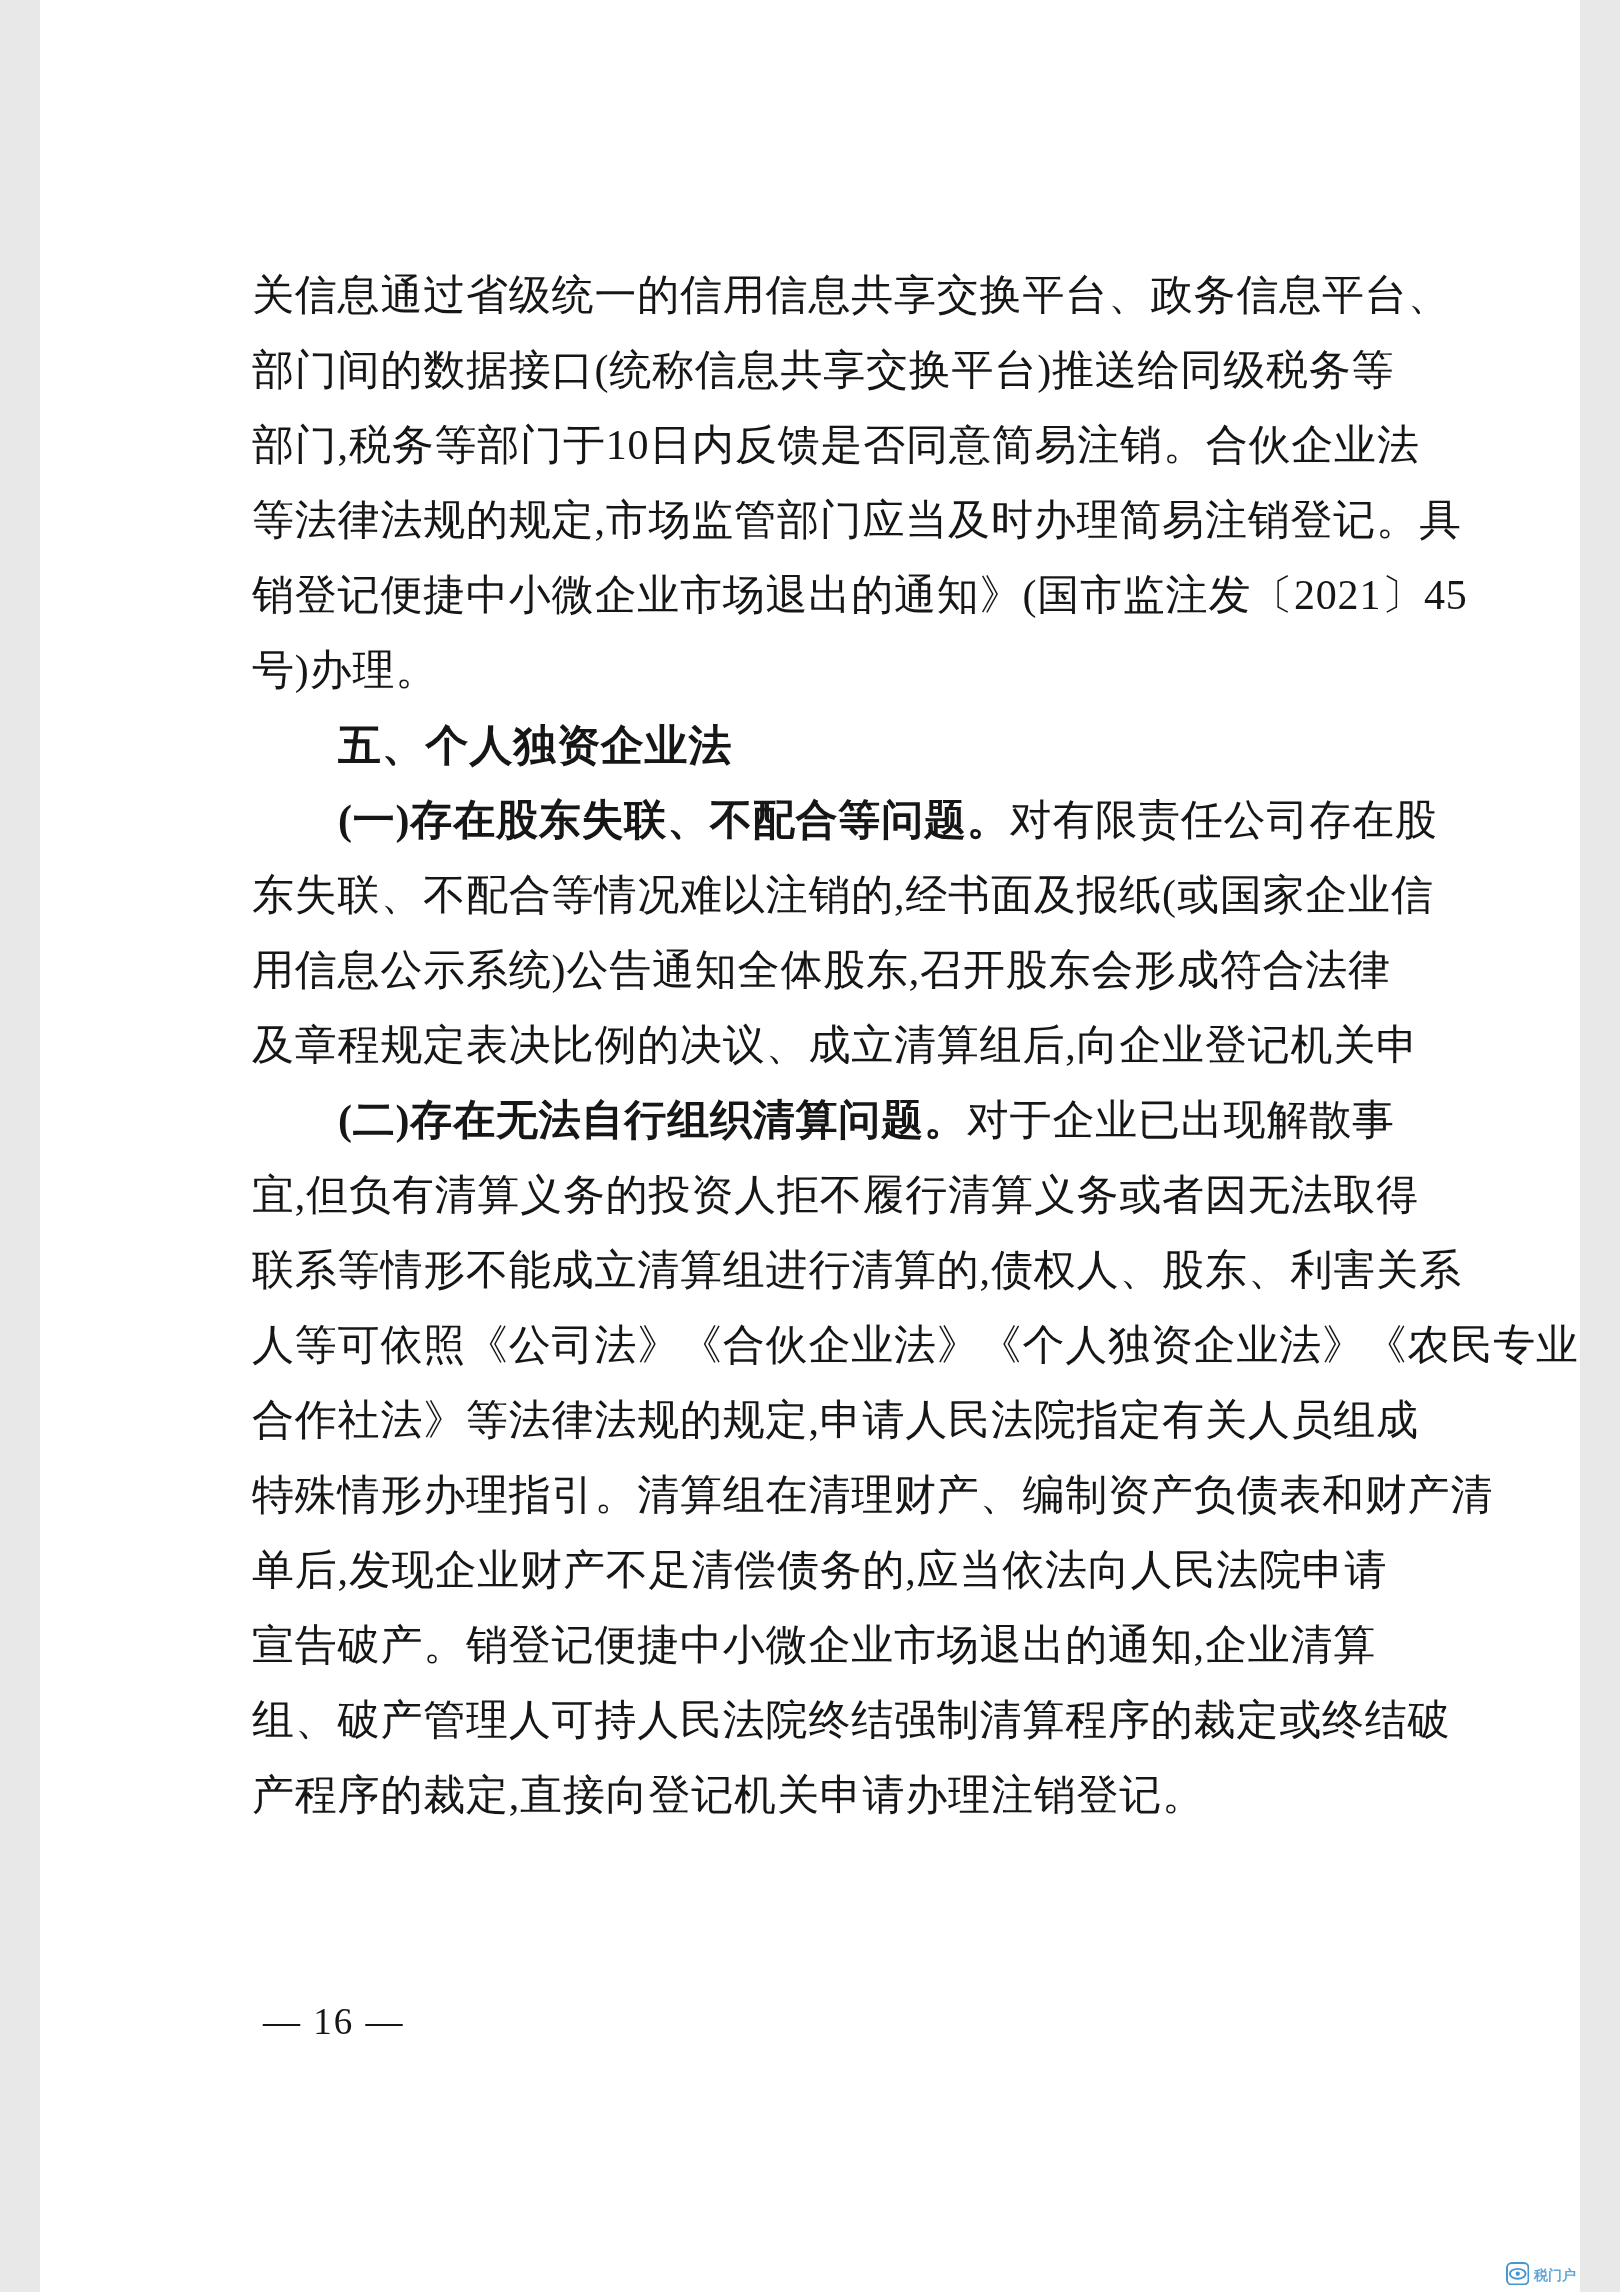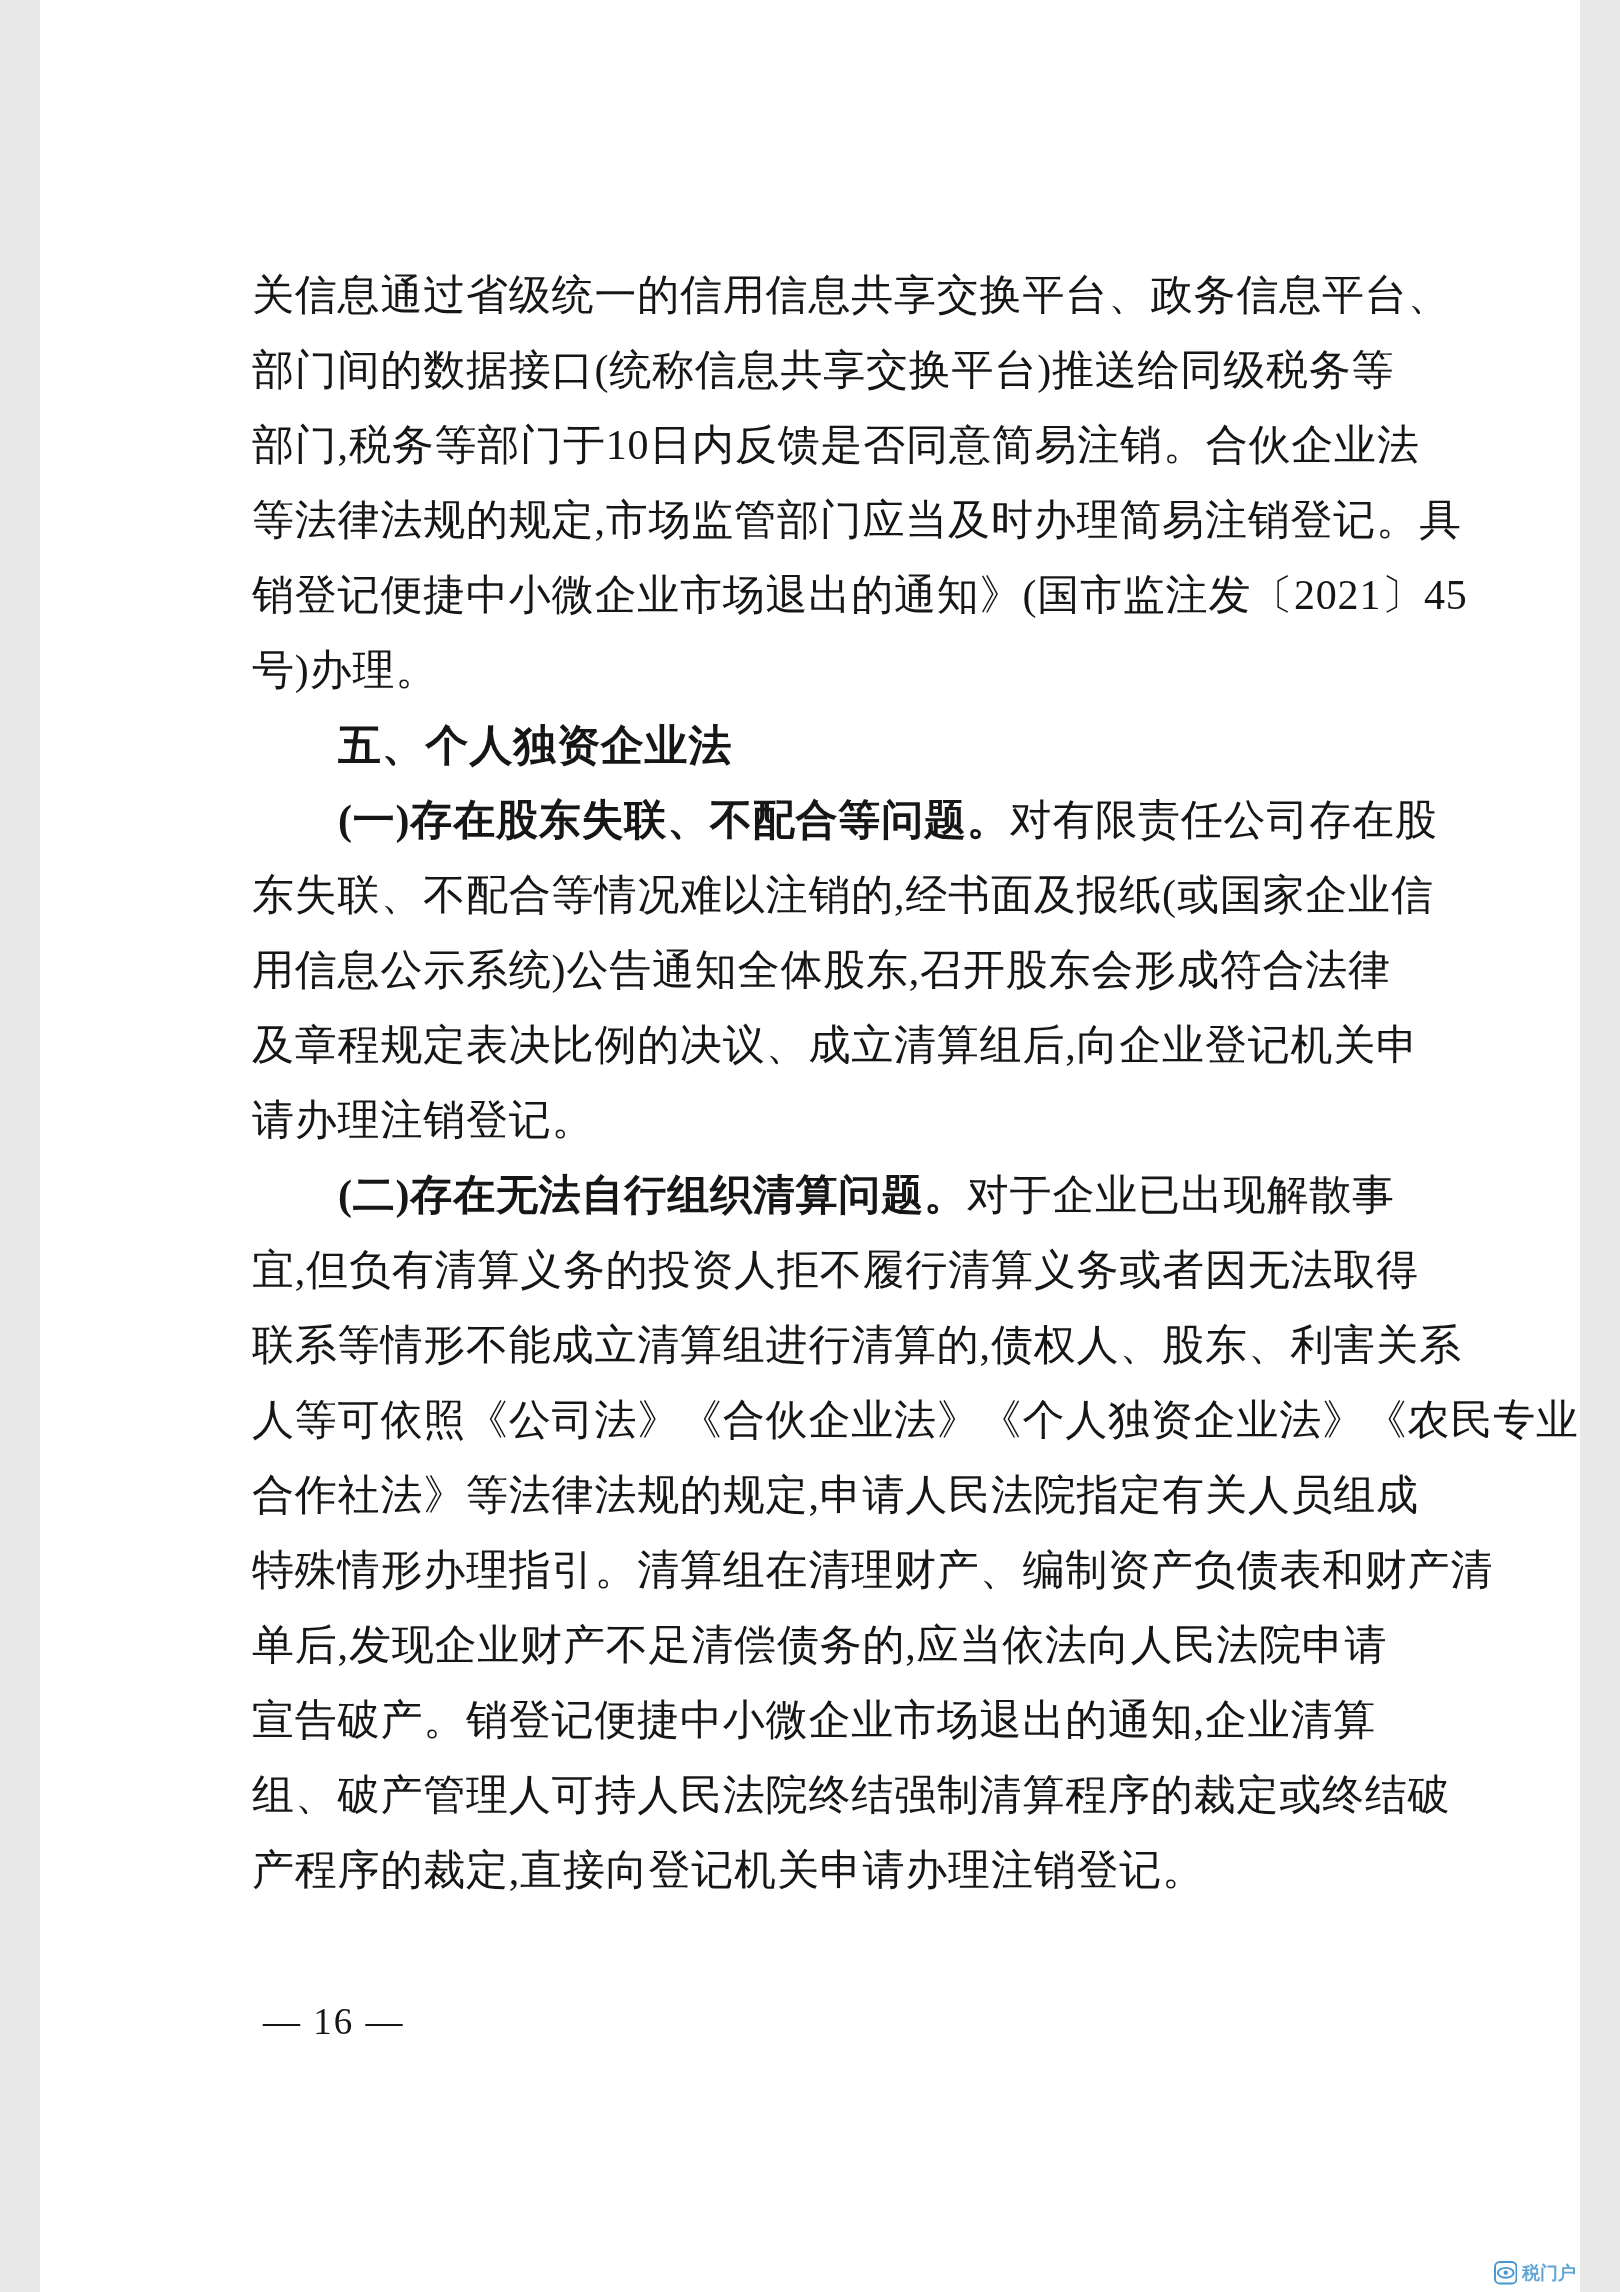--- a/index.html
+++ b/index.html
@@ -47,24 +47,24 @@
     top: 2000px;
     font-size: 37px;
     letter-spacing: 2px;
     color: #161616;
   }
   .watermark {
     position: absolute;
     right: 3.9px;
     bottom: 7.8px;
     display: flex;
-    align-items: center;
+    align-items: flex-end;
     gap: 4.9px;
     font-family: Liberation Sans, sans-serif;
-    font-size: 18px;
+    font-size: 14px;
     font-weight: 700;
   }
   .watermark .wm-icon {
     width: 23.5px;
     height: 23.5px;
     display: inline-block;
   }
   .watermark .wm-label {
     opacity: 0.85;
   }
@@ -79,21 +79,20 @@
       <div class="line"><span class="">部门间的数据接口(统称信息共享交换平台)推送给同级税务等</span></div>
       <div class="line"><span class="">部门,税务等部门于10日内反馈是否同意简易注销。合伙企业法</span></div>
       <div class="line"><span class="">等法律法规的规定,市场监管部门应当及时办理简易注销登记。具</span></div>
       <div class="line"><span class="">销登记便捷中小微企业市场退出的通知》(国市监注发〔2021〕45</span></div>
       <div class="line"><span class="">号)办理。</span></div>
       <div class="line indent heading"><span class="bold">五、个人独资企业法</span></div>
       <div class="line indent"><span class="bold">(一)存在股东失联、不配合等问题。</span><span class="">对有限责任公司存在股</span></div>
       <div class="line"><span class="">东失联、不配合等情况难以注销的,经书面及报纸(或国家企业信</span></div>
       <div class="line"><span class="">用信息公示系统)公告通知全体股东,召开股东会形成符合法律</span></div>
       <div class="line"><span class="">及章程规定表决比例的决议、成立清算组后,向企业登记机关申</span></div>
-      <div class="line"><span class="">请办理注销登记。</span></div>
       <div class="line indent"><span class="bold">(二)存在无法自行组织清算问题。</span><span class="">对于企业已出现解散事</span></div>
       <div class="line"><span class="">宜,但负有清算义务的投资人拒不履行清算义务或者因无法取得</span></div>
       <div class="line"><span class="">联系等情形不能成立清算组进行清算的,债权人、股东、利害关系</span></div>
       <div class="line"><span class="">人等可依照《公司法》《合伙企业法》《个人独资企业法》《农民专业</span></div>
       <div class="line"><span class="">合作社法》等法律法规的规定,申请人民法院指定有关人员组成</span></div>
       <div class="line"><span class="">特殊情形办理指引。清算组在清理财产、编制资产负债表和财产清</span></div>
       <div class="line"><span class="">单后,发现企业财产不足清偿债务的,应当依法向人民法院申请</span></div>
       <div class="line"><span class="">宣告破产。销登记便捷中小微企业市场退出的通知,企业清算</span></div>
       <div class="line"><span class="">组、破产管理人可持人民法院终结强制清算程序的裁定或终结破</span></div>
       <div class="line"><span class="">产程序的裁定,直接向登记机关申请办理注销登记。</span></div>

